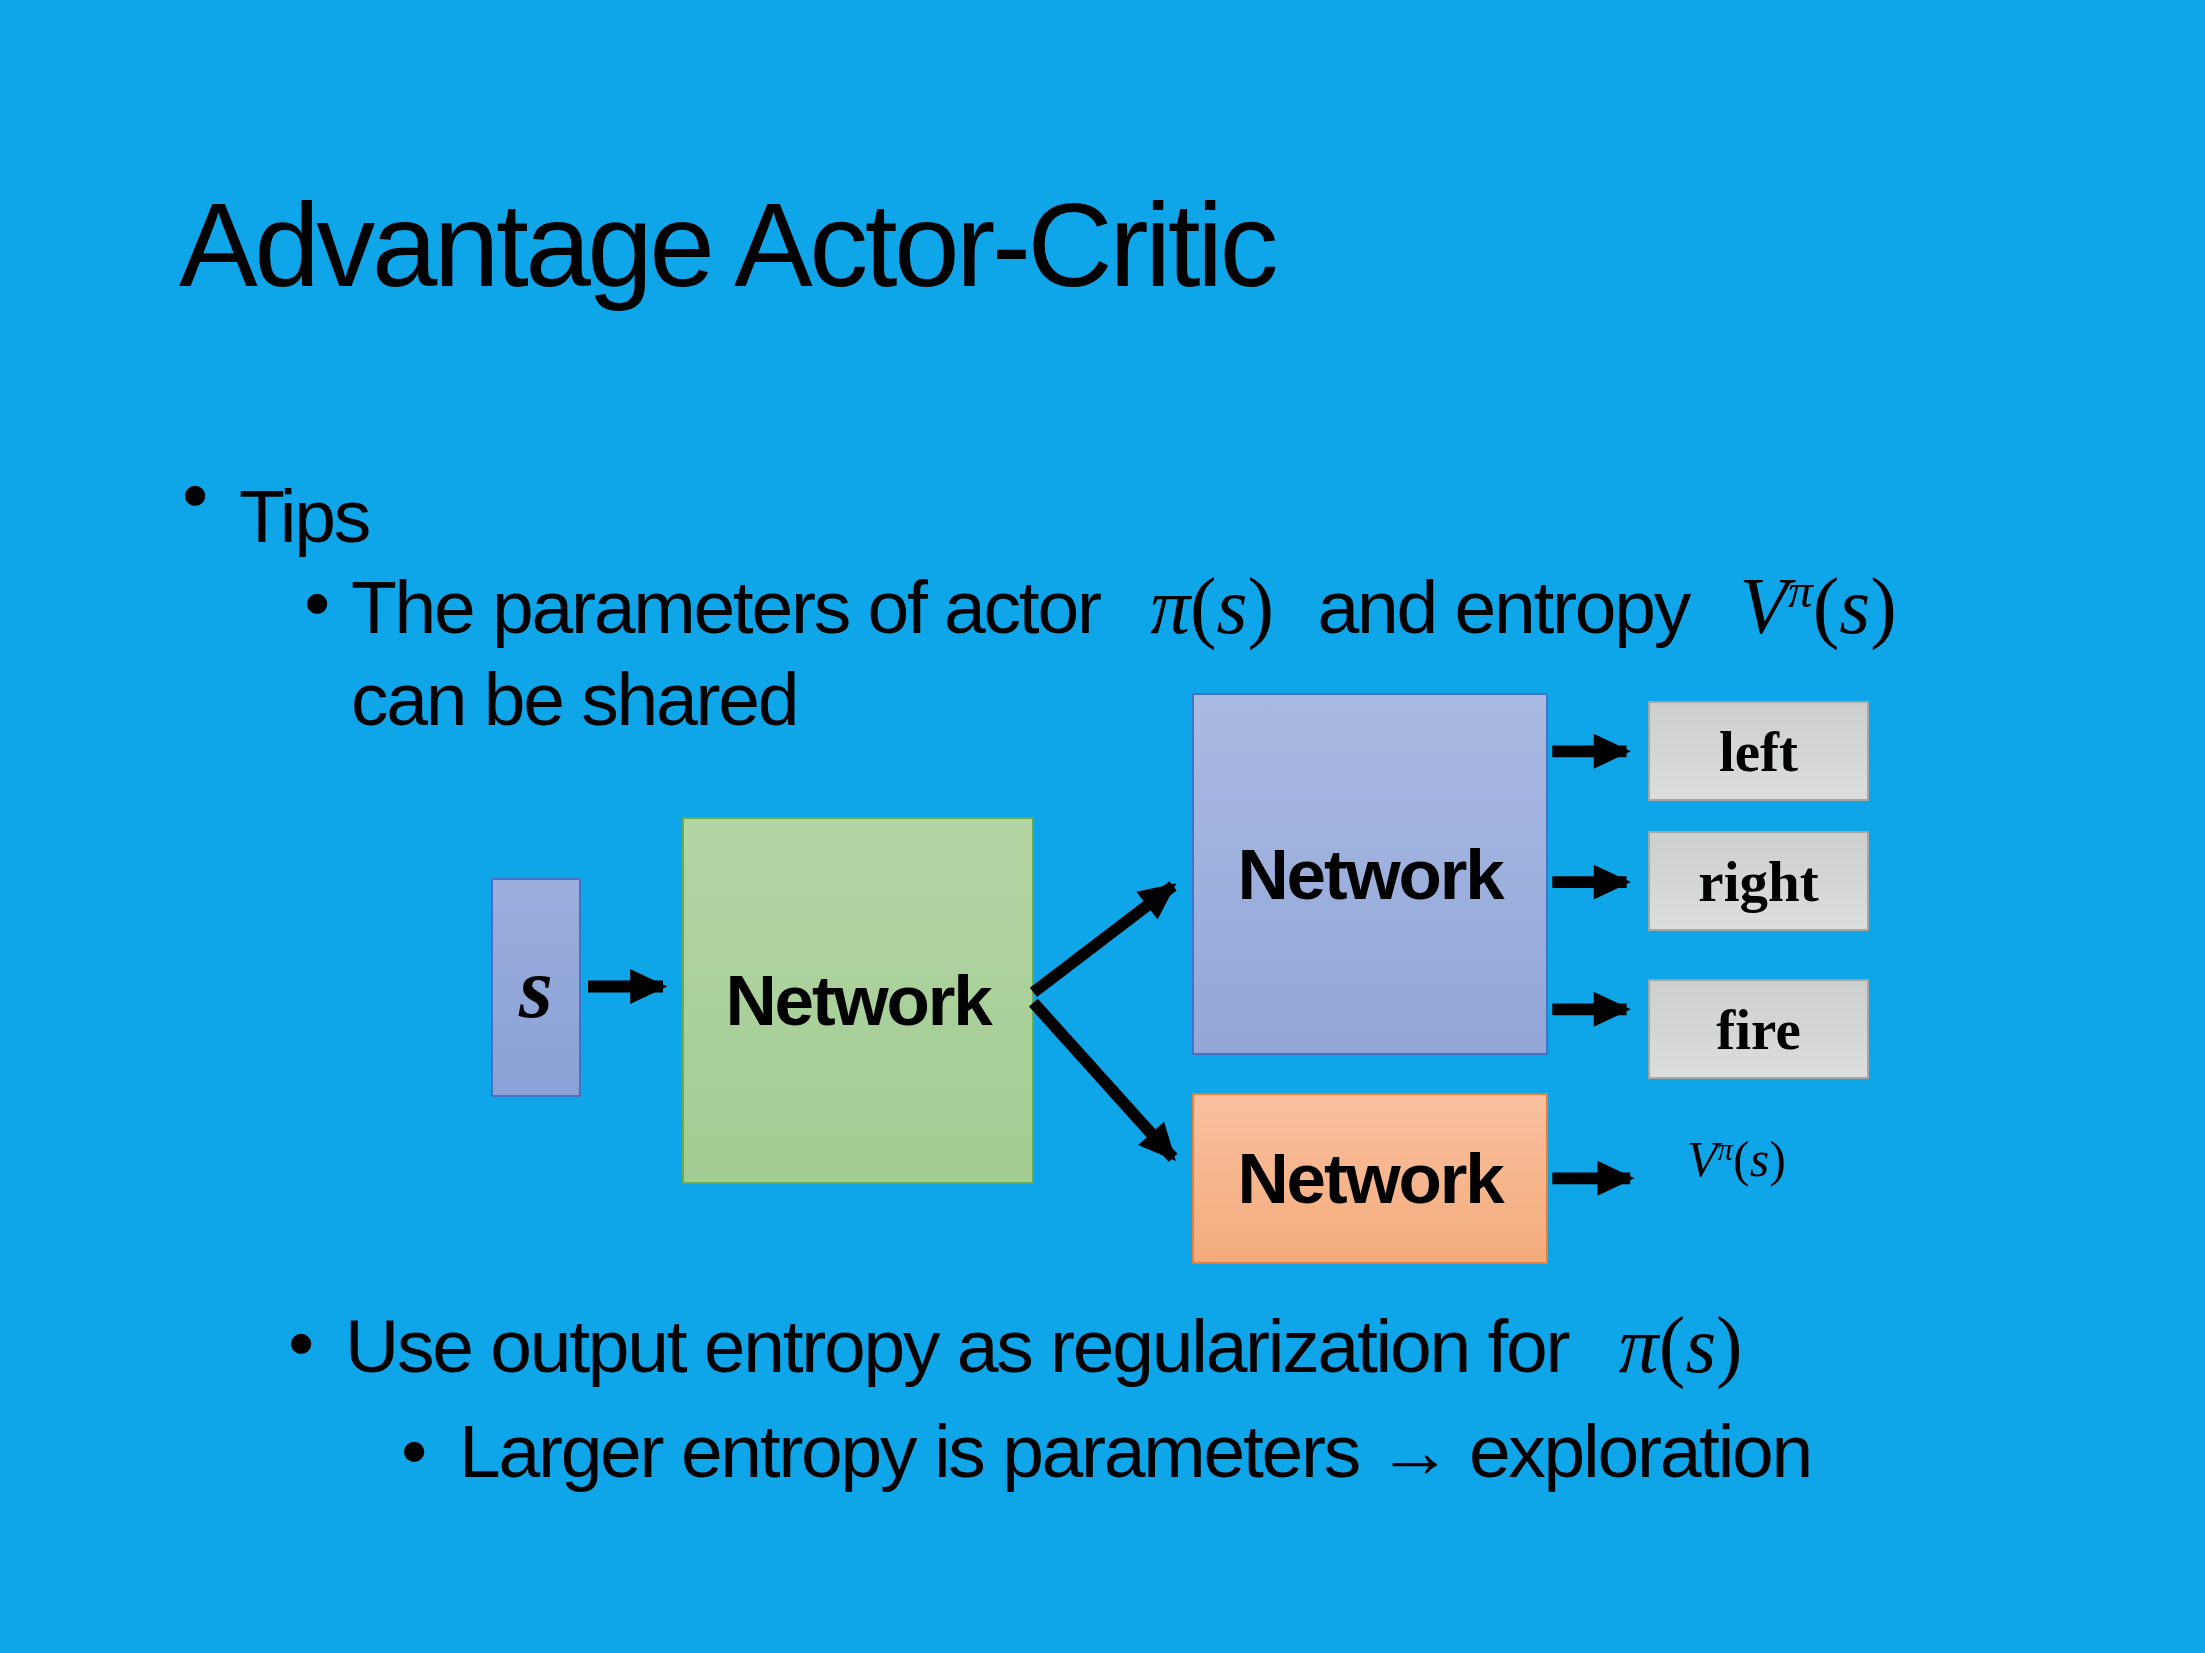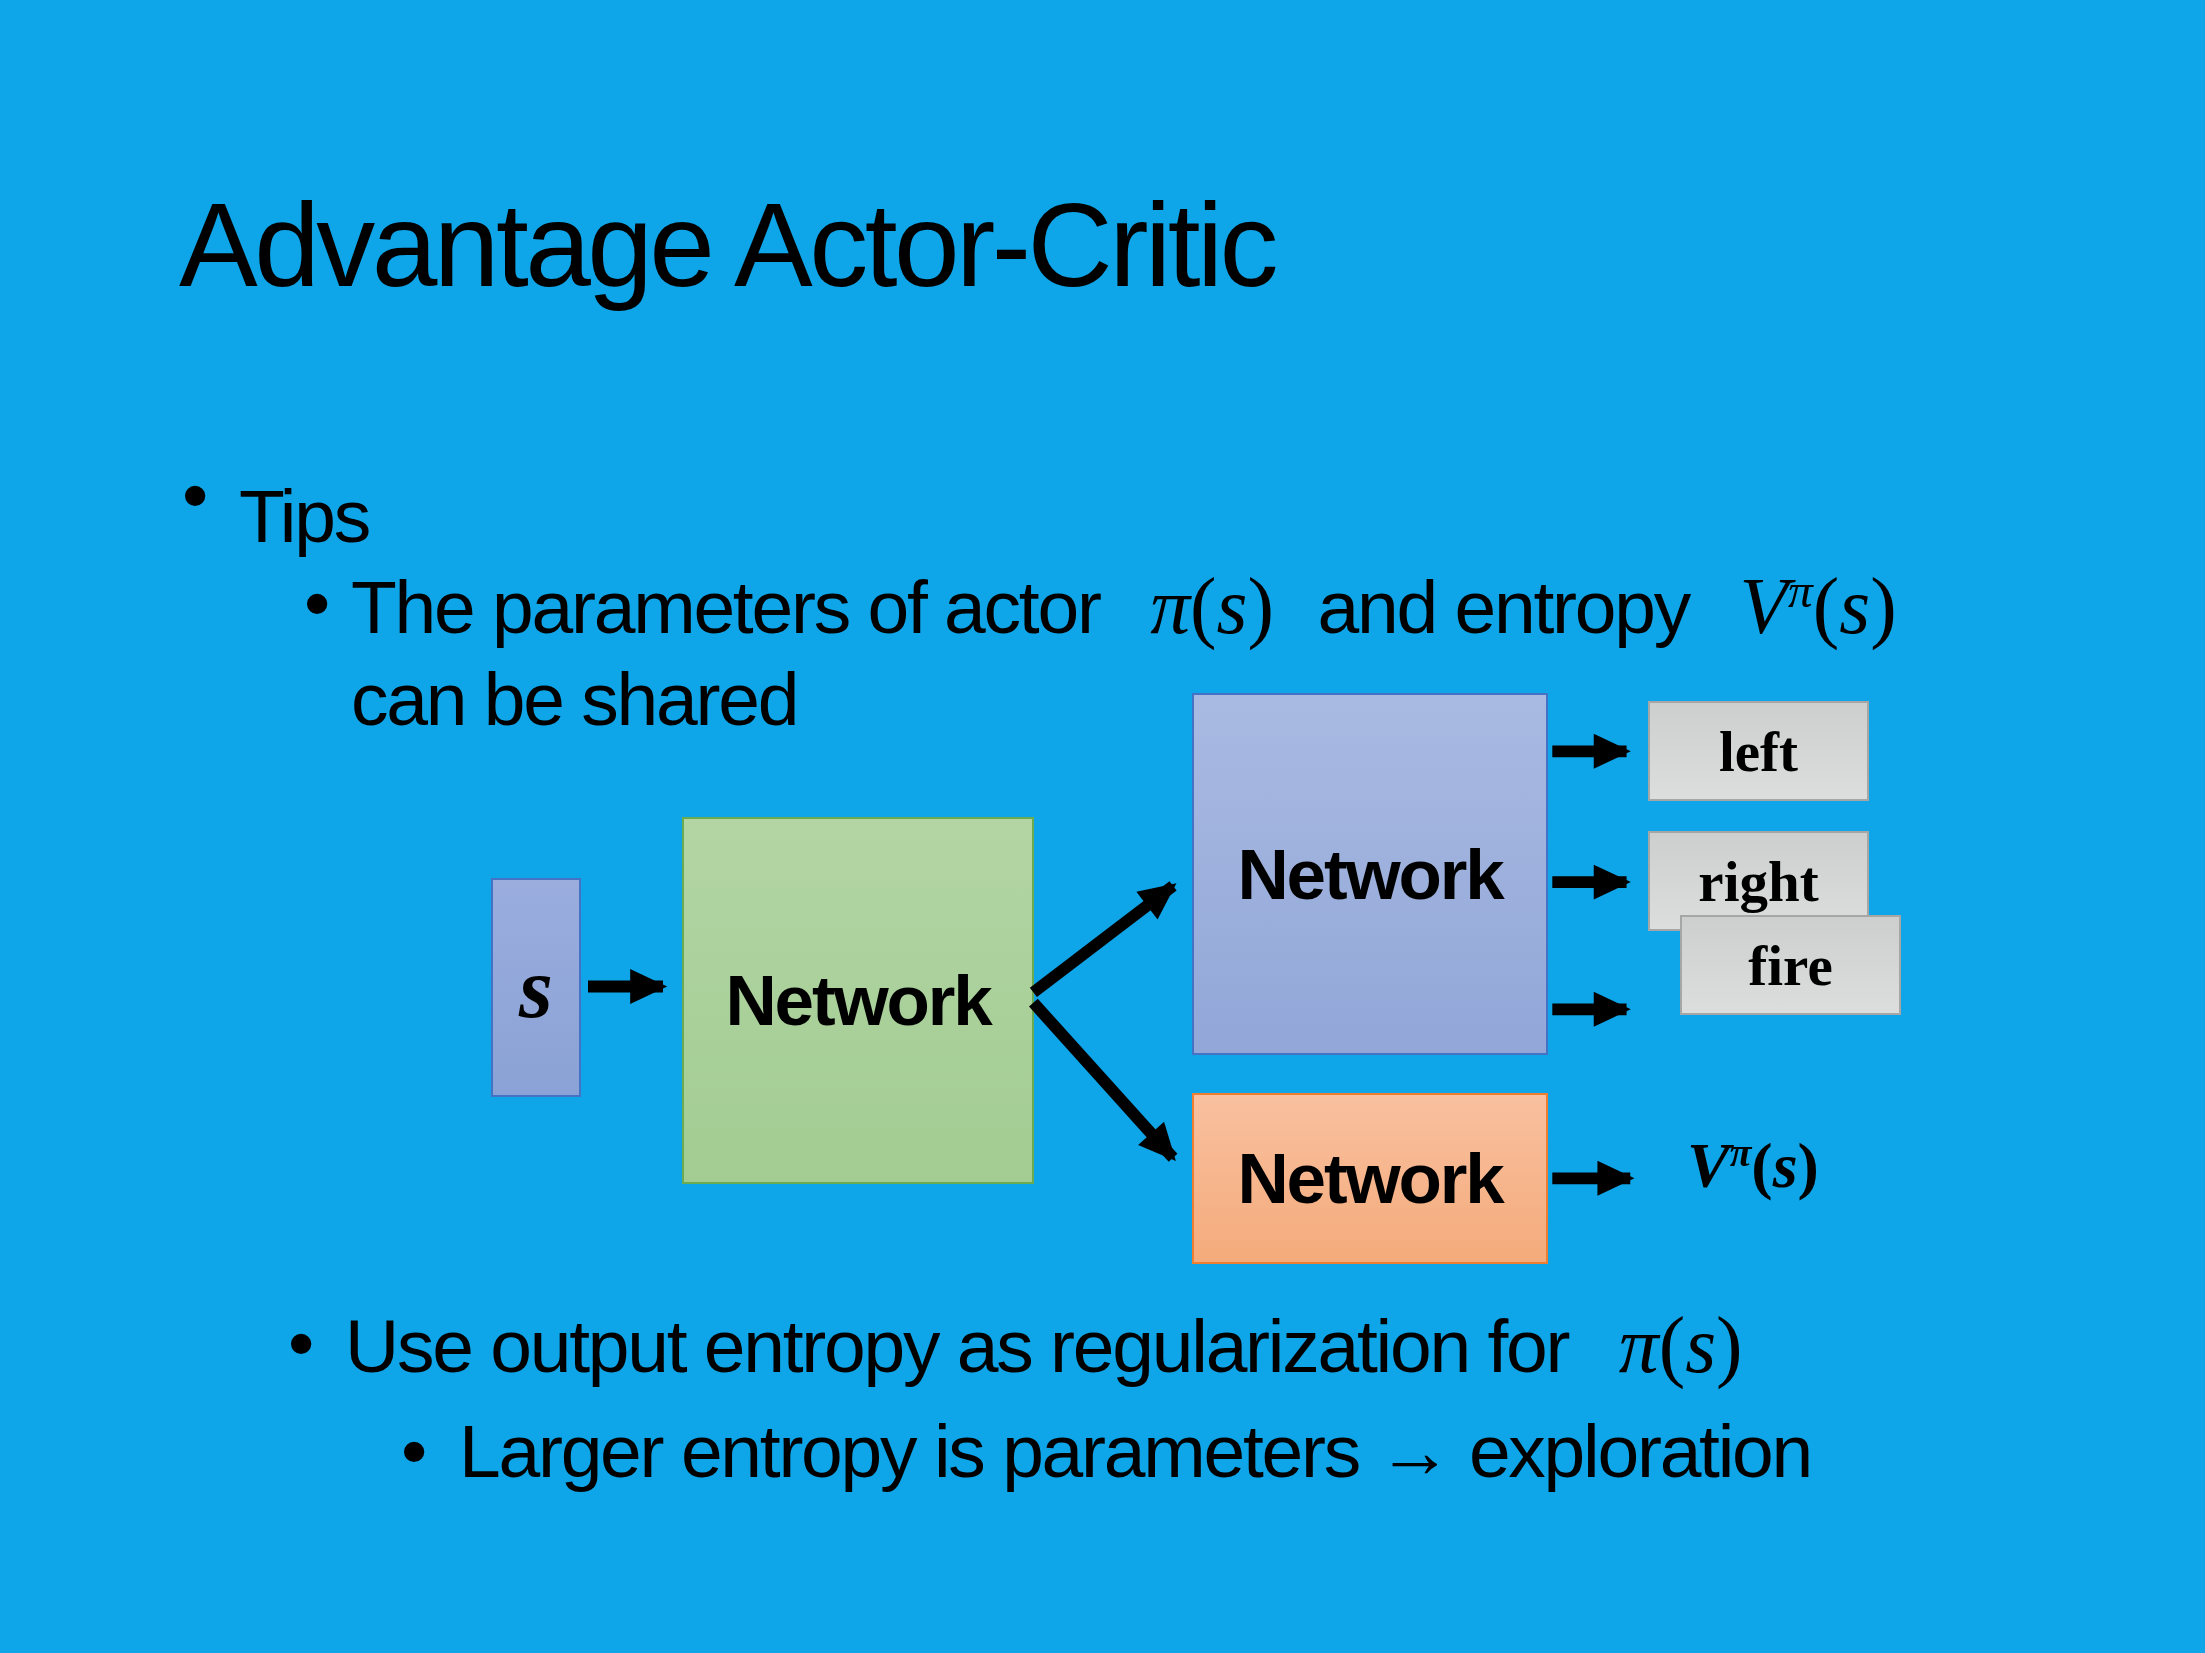--- a/index.html
+++ b/index.html
@@ -22,22 +22,22 @@
     background:linear-gradient(180deg,#B3D5A4,#A2CC92);border:2.2px solid #6AAB52;}
   #actor-box{left:1192px;top:693px;width:356px;height:362px;
     background:linear-gradient(180deg,#A9BAE2,#92A7D8);border:2.2px solid #4472C4;}
   #critic-box{left:1192px;top:1093px;width:356px;height:171px;
     background:linear-gradient(180deg,#F9C09F,#F4AB7B);border:2.2px solid #ED7D31;}
   .action-box{left:1648px;width:221px;height:100px;
     background:linear-gradient(180deg,#CCCFCD,#DCDEDD);border:2.2px solid #A6A6A6;
     font-family:"Liberation Serif",serif;font-size:57px;}
   #action-left{top:701px;}
   #action-right{top:831px;}
-  #action-fire{top:915px;margin-left:32px;}
-  .v-out{left:1655px;top:1134px;font-size:64px;line-height:1;font-family:"Liberation Serif",serif;white-space:nowrap;font-weight:bold;}
+  #action-fire{top:979px;}
+  .v-out{left:1655px;top:1134px;font-size:50px;line-height:1;font-family:"Liberation Serif",serif;white-space:nowrap;}
   svg.arrows{position:absolute;left:0;top:0;width:2205px;height:1654px;pointer-events:none;}
   svg.arrows line{stroke:#000;stroke-width:16;}
 </style>
 </head>
 <body>
 
 <div class="slide">
 
   <div class="abs title">Advantage Actor-Critic</div>
 

